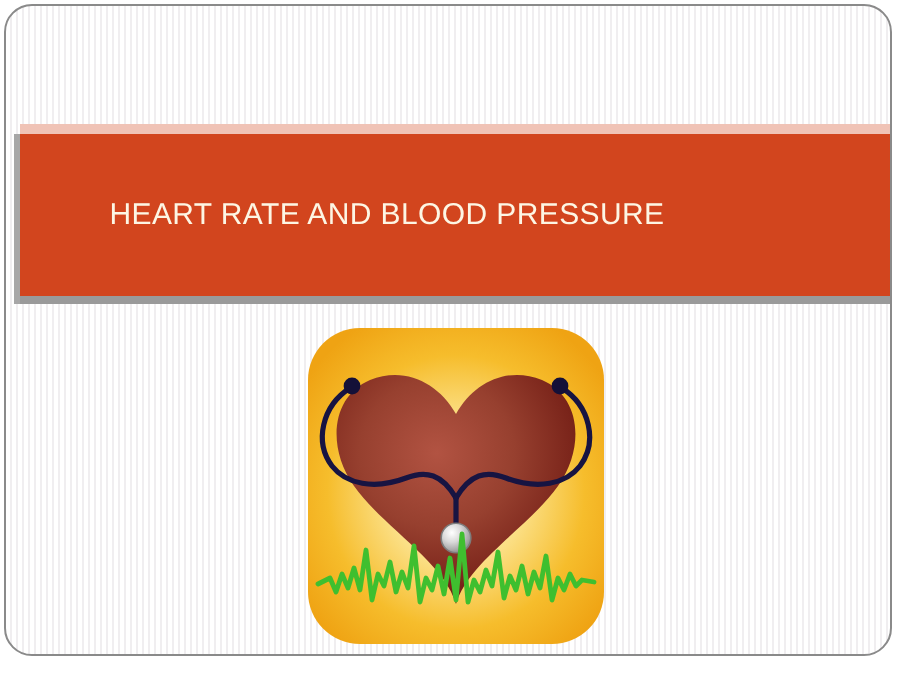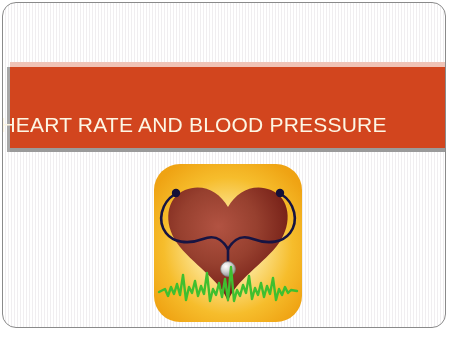--- a/index.html
+++ b/index.html
@@ -86,26 +86,25 @@
     position: absolute;
     left: 0;
     top: 0;
     width: 367px;
     height: 81px;
     display: flex;
     align-items: center;
     justify-content: center;
     color: #fdf6e4;
     font-family: "Liberation Sans", sans-serif;
-    font-size: 21px;
+    font-size: 15px;
     font-weight: 400;
     letter-spacing: 0.2px;
     white-space: nowrap;
     text-align: center;
-    margin-top: 17px;
   }
 
   
   .app-icon {
     position: absolute;
     left: 150px;
     top: 160px;
     width: 150px;
     height: 160px;
   }

